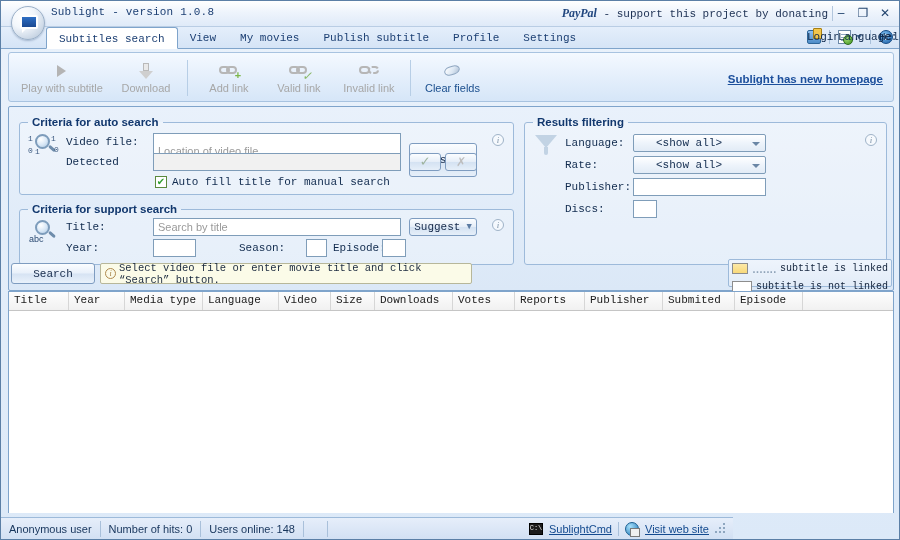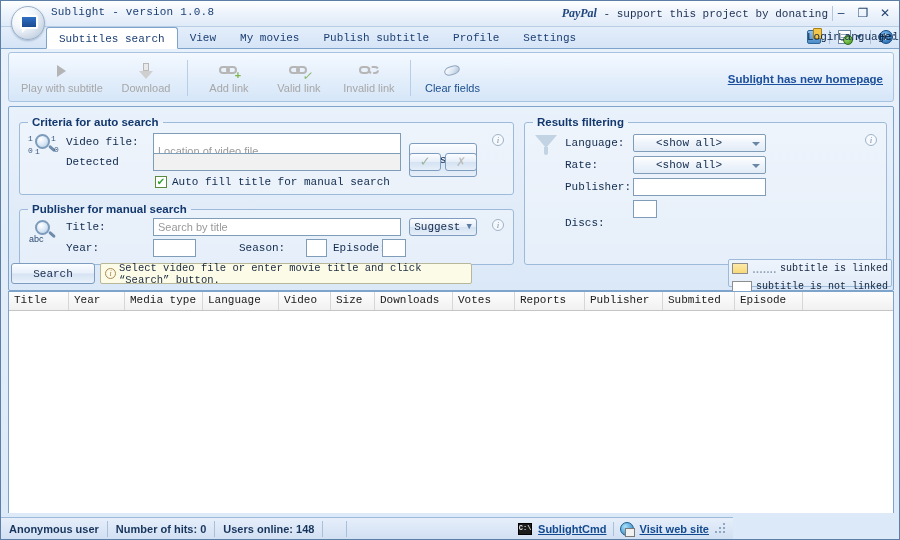--- a/index.html
+++ b/index.html
@@ -365,21 +365,21 @@
     overflow: hidden; white-space: nowrap; cursor: default; flex: 0 0 auto;
   }
   .th.filler { flex: 1 1 auto; border-right: none; }
   .tbody { height: 202px; background: #ffffff; }
 
   
   .statusbar {
     position: absolute; left: 0; bottom: 0; width: 732px; height: 22px;
     background: linear-gradient(180deg,#e6eefa 0%,#d2e0f3 100%);
     border-top: 1px solid #9dbada;
-    display: flex; align-items: center; font-weight: bold;
+    display: flex; align-items: center;
   }
   .sb-cell {
     font-size: 11px; color: #17355c; padding: 0 8px; height: 16px;
     display: flex; align-items: center;
     border-right: 1px solid #a9c0da;
   }
   .sb-right {
     margin-left: auto; display: flex; align-items: center; gap: 6px;
     padding-right: 6px; font-size: 11px;
   }
@@ -560,21 +560,21 @@
 
       <div class="cb-row" style="left:135px; top:48px;">
         <span class="cb"></span>
         <span class="cb-lbl">Auto fill title for manual search</span>
       </div>
 
       <div class="info-dot" style="left:472px; top:6px;">i</div>
     </fieldset>
 
     <fieldset class="grp" id="grp-manual">
-      <legend>Publisher for manual search</legend>
+      <legend>Criteria for support search</legend>
 
       <div class="mag" style="left:8px; top:3px;">
         <span class="glass"></span>
           <span class="handle"></span>
         <span class="abc">abc</span>
       </div>
 
       <div class="lbl" style="left:46px; top:6px;">Title:</div>
       <input class="inp" style="left: 133px; top: 3px; width: 248px; height: 18px;" placeholder="Search by title">
       <div class="btn" style="left:389px; top:3px; width:68px; height:18px;">
@@ -608,21 +608,21 @@
 
       <div class="lbl" style="left:40px; top:31px;">Rate:</div>
       <div class="combo" style="left:108px; top:28px; width:133px;">
         <span class="val">&lt;show all&gt;</span>
         <span class="arrow"></span>
       </div>
 
       <div class="lbl" style="left:40px; top:53px;">Publisher:</div>
       <input class="inp" style="left: 108px; top: 50px; width: 133px; height: 18px;">
 
-      <div class="lbl" style="left:40px; top:89px;">Discs:</div>
+      <div class="lbl" style="left:40px; top:75px;">Discs:</div>
       <input class="inp" style="left: 108px; top: 72px; width: 24px; height: 18px;">
 
       <div class="info-dot" style="left:340px; top:6px;">i</div>
     </fieldset>
   </div>
 
   <div class="searchrow">
     <div class="btn-search">Search</div>
     <div class="hintbox">
       <span class="hint-i">i</span>

